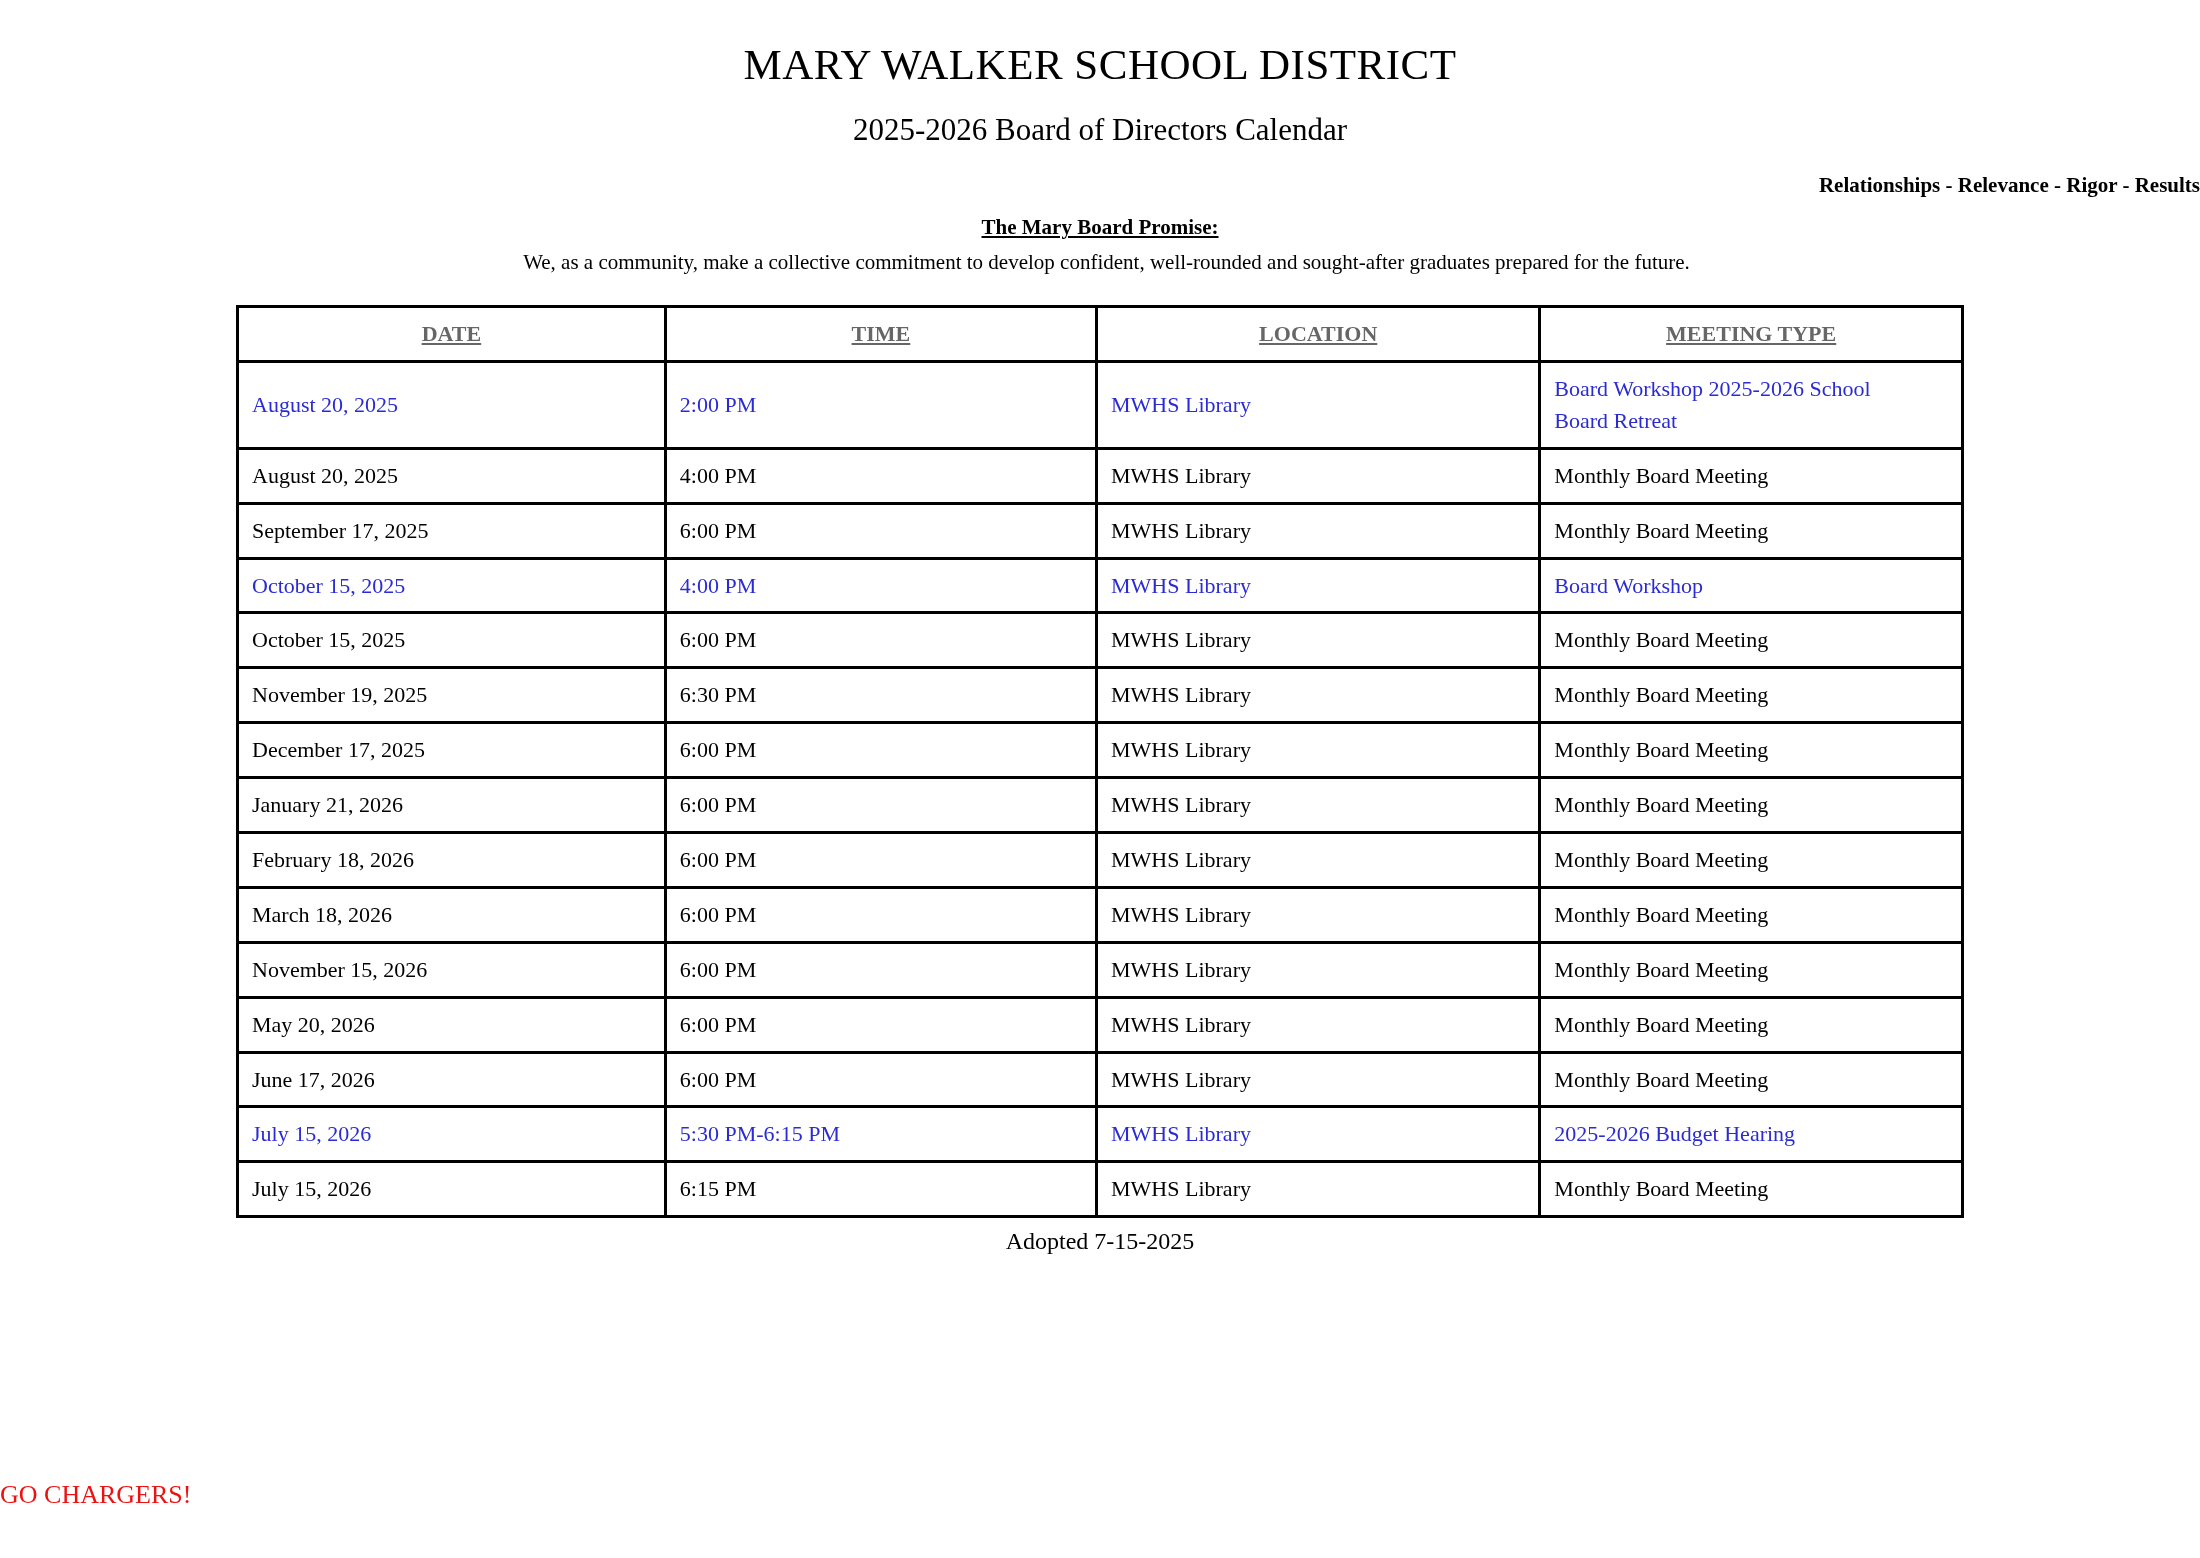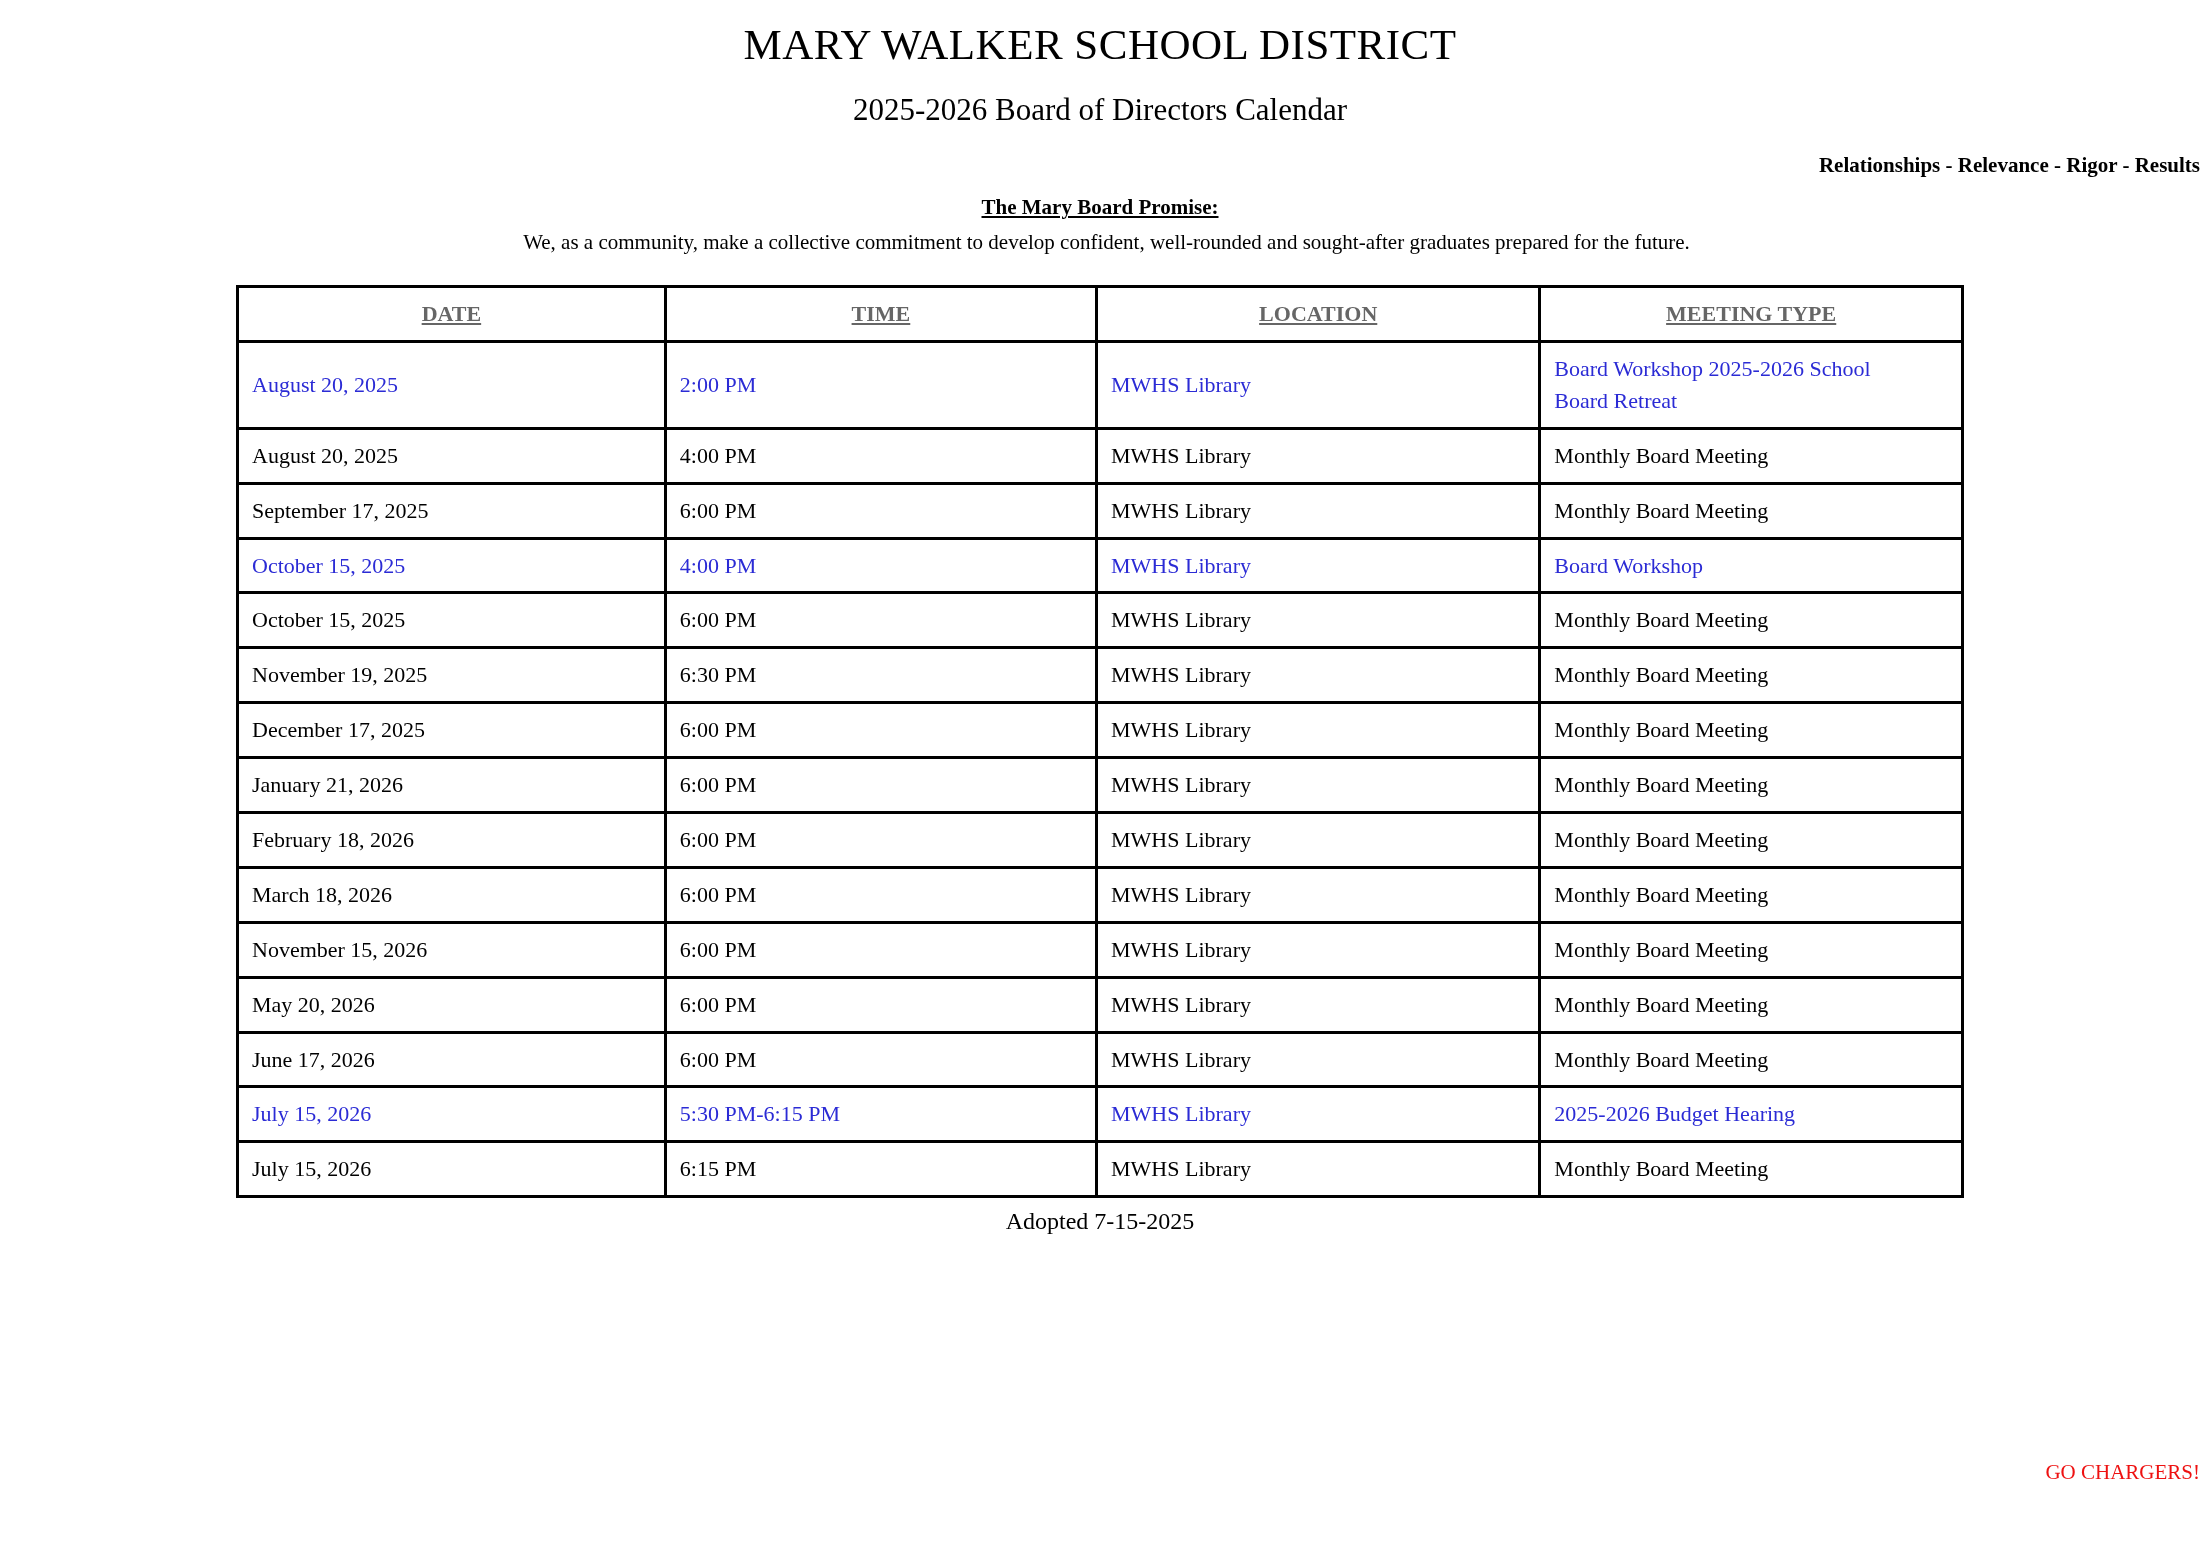--- a/index.html
+++ b/index.html
@@ -19,21 +19,21 @@
     height: 1558px;
     font-family: "Liberation Serif", "DejaVu Serif", serif;
     color: #000000;
     overflow: hidden;
   }
   .doc-header { text-align: center; }
   .doc-title {
     font-size: 43px;
     font-weight: 400;
     letter-spacing: 0.5px;
-    padding-top: 20px;
+    padding-top: 40px;
     margin: 0;
   }
   .doc-subtitle {
     font-size: 31px;
     font-weight: 400;
     margin: 23px 0 0 0;
   }
   .doc-motto {
     font-size: 21px;
     font-weight: 700;
@@ -76,22 +76,22 @@
     padding: 10px 13px;
   }
   .calendar td.meeting-type-cell { padding-right: 45px; }
   .calendar tr.highlight td { color: var(--blue); }
   .adopted-line {
     text-align: center;
     font-size: 24px;
     margin-top: 10px;
   }
   .spirit-line {
-    text-align: right;
-    font-size: 21px;
+    text-align: left;
+    font-size: 26px;
     margin-top: 225px;
     color: var(--red);
   }
 </style>
 </head>
 <body>
 
 <div class="doc-header">
   <h1 class="doc-title">MARY WALKER SCHOOL DISTRICT</h1>
   <h2 class="doc-subtitle">2025-2026 Board of Directors Calendar</h2>

